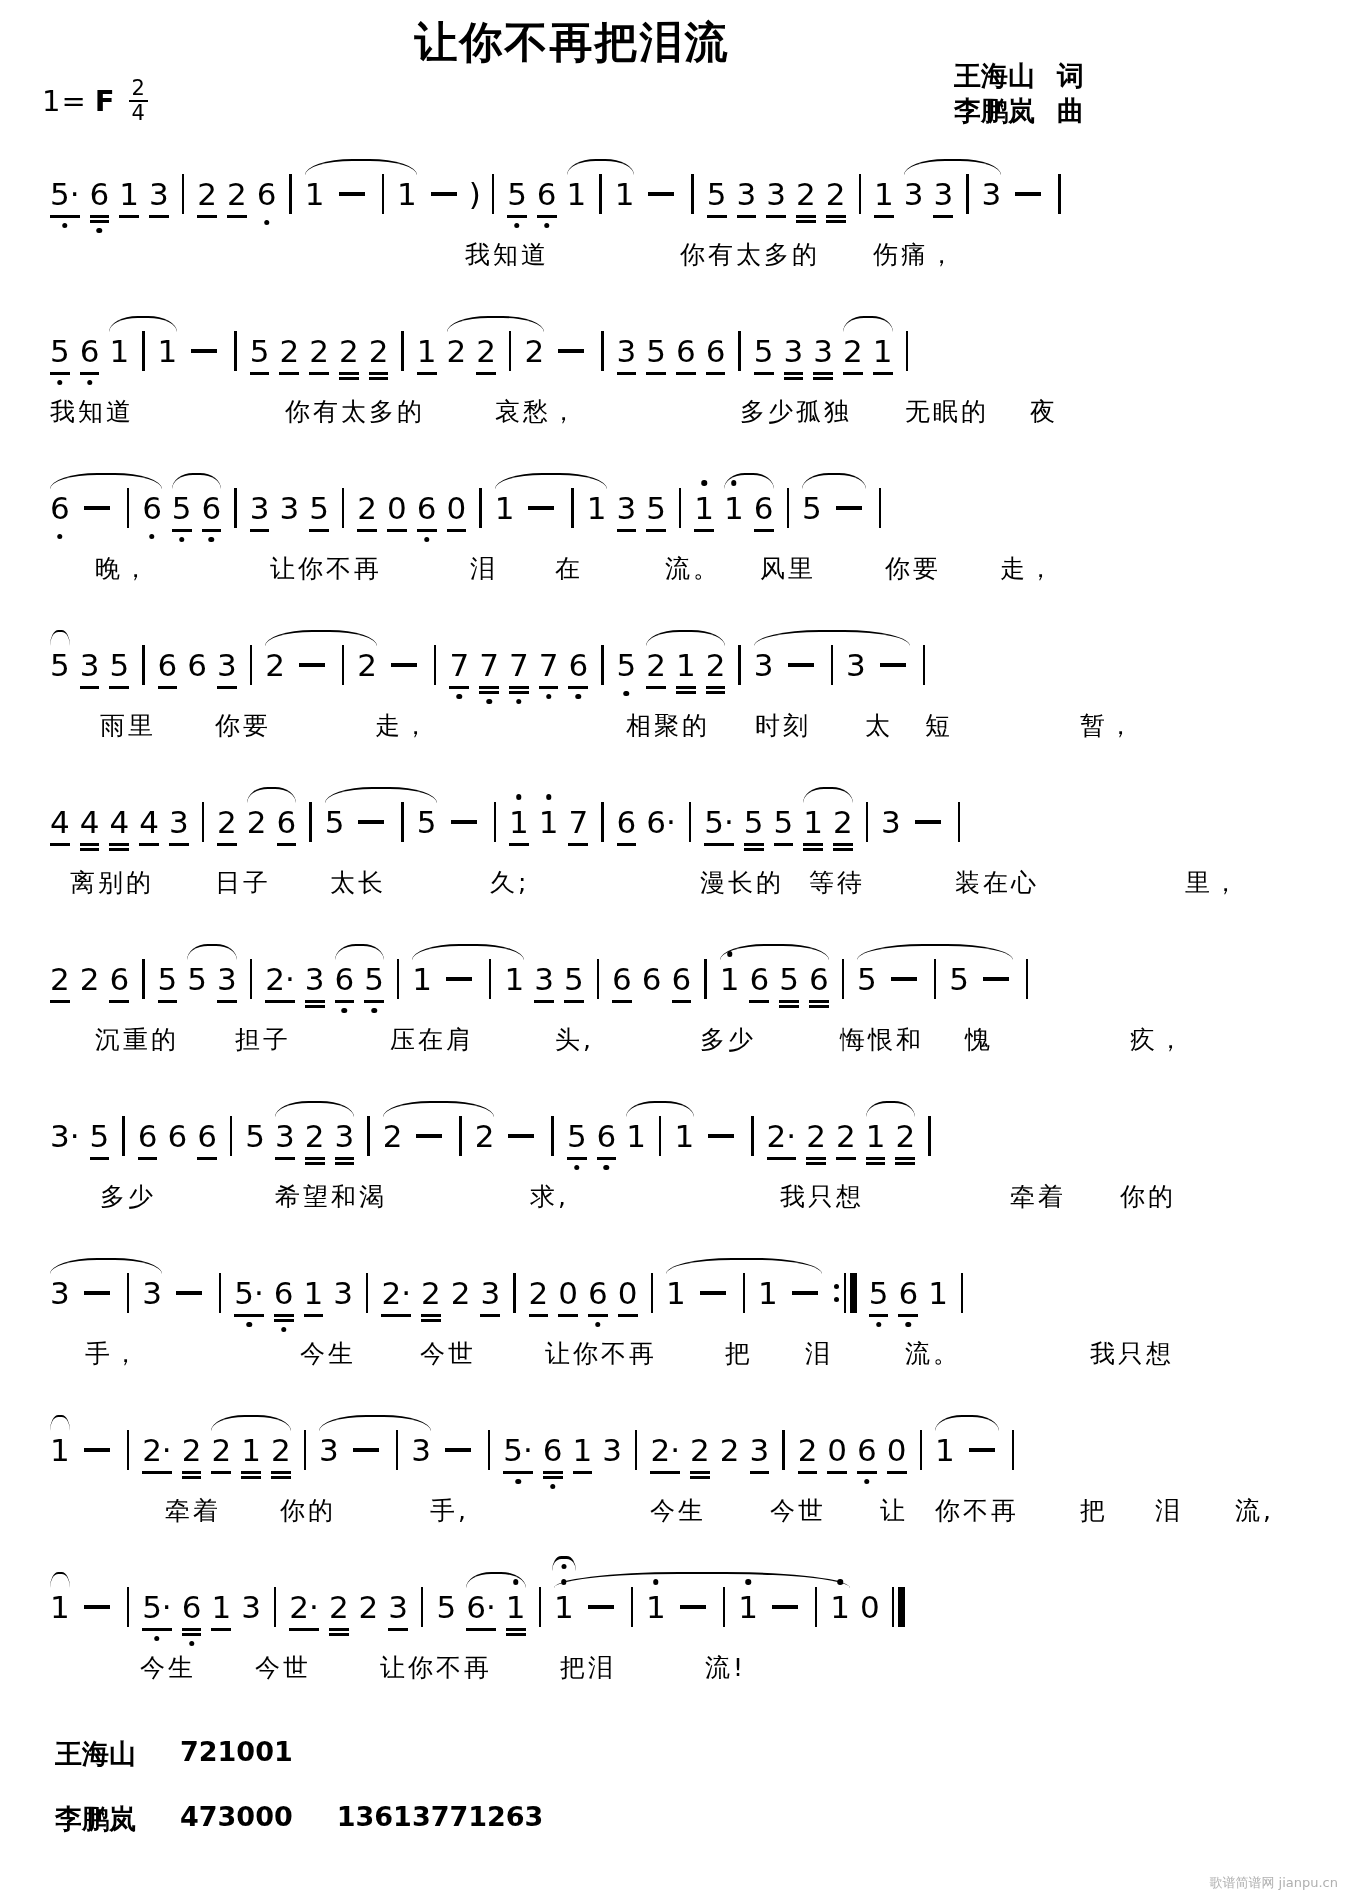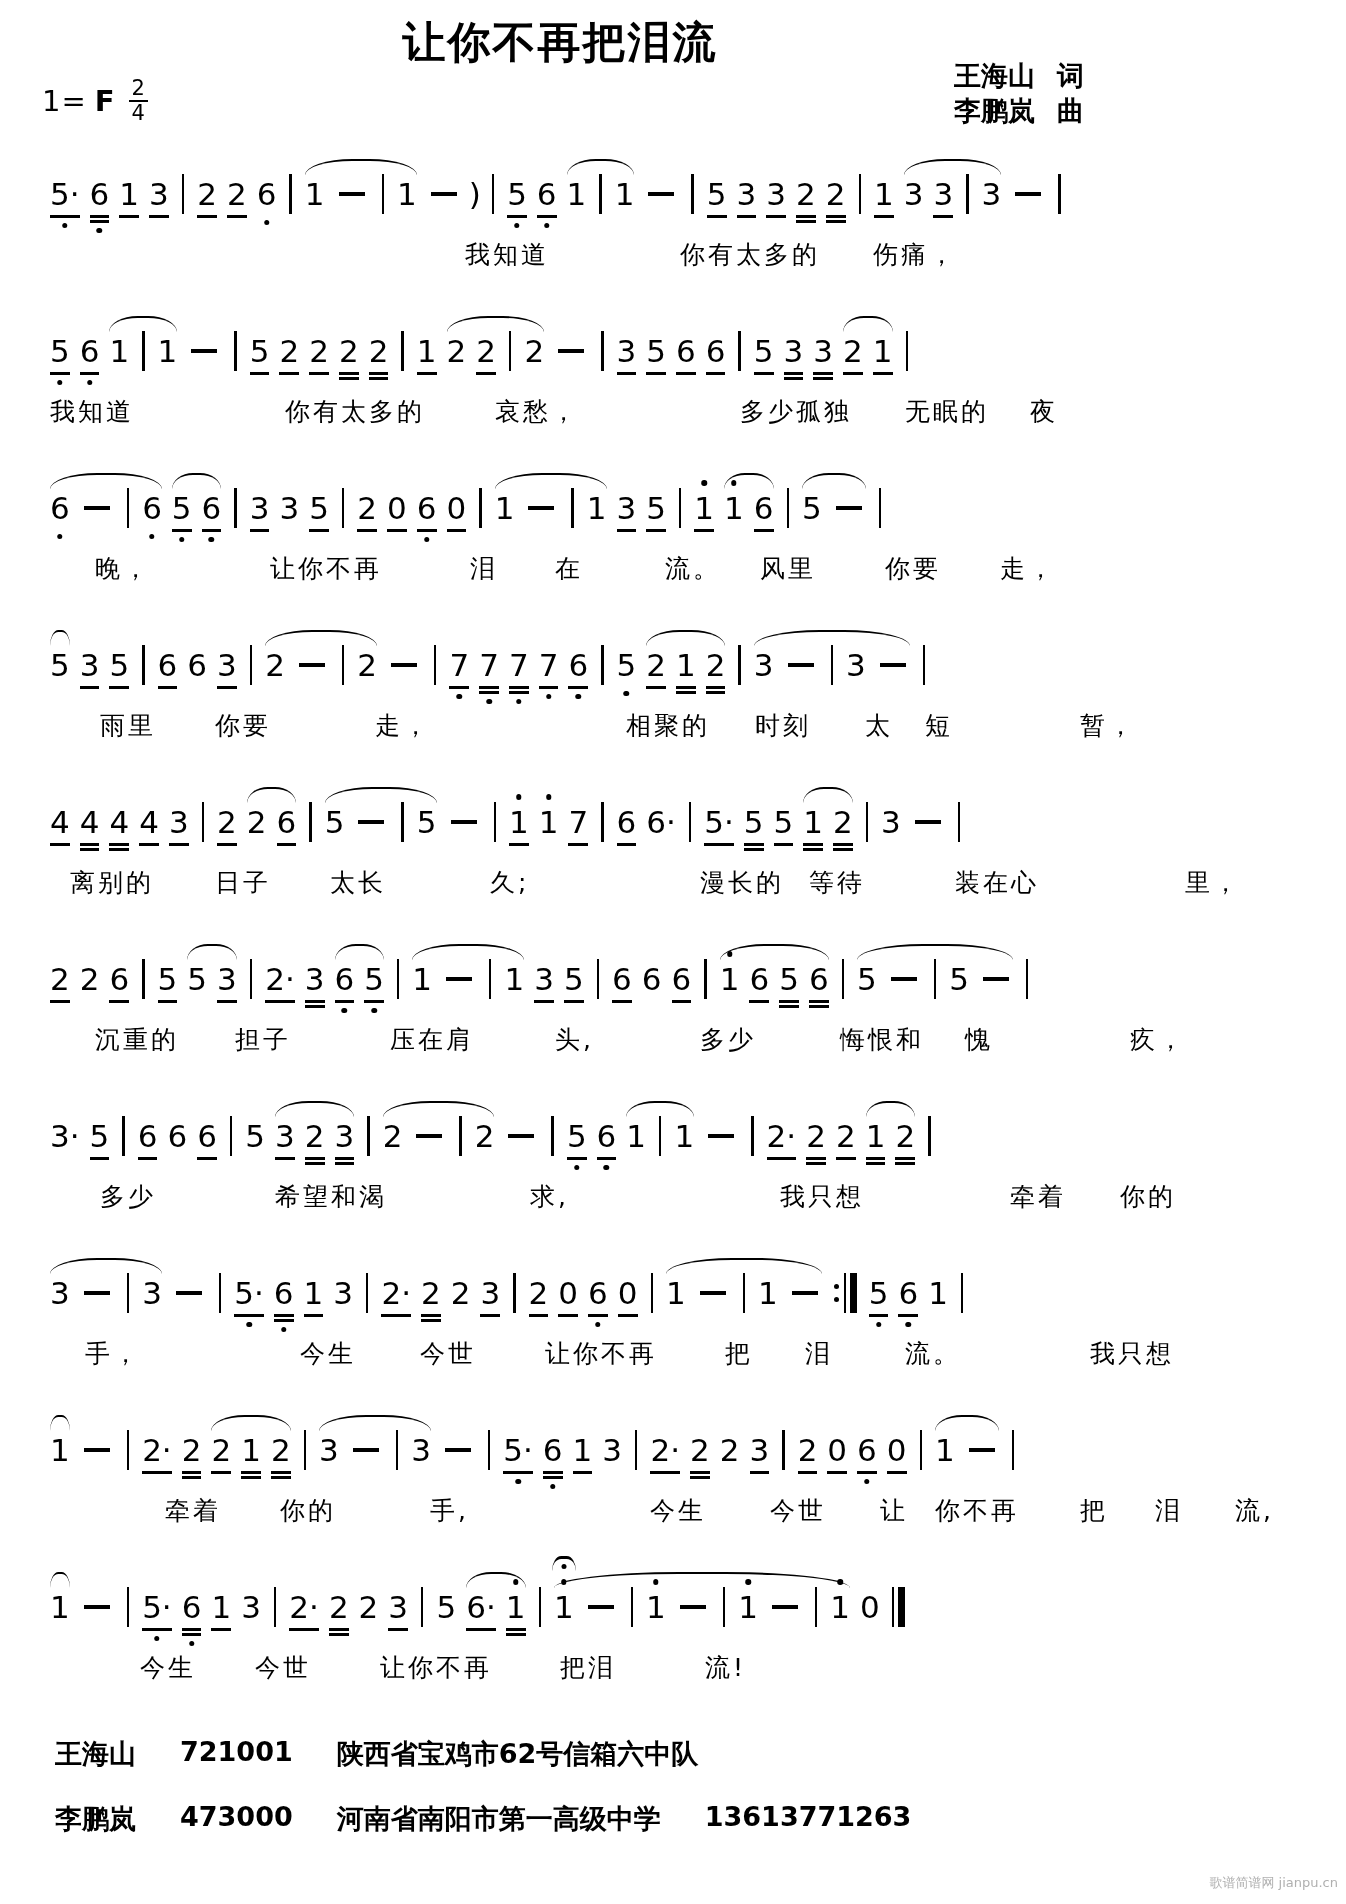--- a/index.html
+++ b/index.html
@@ -1,19 +1,19 @@
 <!DOCTYPE html>
 <html><head>
 <meta charset="utf-8">
 <style>
   html,body{margin:0;padding:0;background:#fff;color:#000;}
   body{width:1346px;height:1904px;position:relative;overflow:hidden;
        font-family:"DejaVu Sans","Liberation Sans",sans-serif;}
   
-  .title-wrap{position:absolute;top:14px;left:0;width:1120px;text-align:center;}
+  .title-wrap{position:absolute;top:14px;left:0;width:1120px;text-align:center;padding-left:12px;}
   .title{font-size:43px;font-weight:700;letter-spacing:2px;}
   .credits{position:absolute;top:58px;right:262px;text-align:right;}
   .credit-line{font-size:27px;font-weight:700;line-height:35px;display:flex;gap:22px;justify-content:flex-end;}
   .keysig{position:absolute;top:78px;left:42px;display:flex;align-items:center;font-size:29px;}
   .keysig .prefix{letter-spacing:1px;}
   .keysig .tonic{font-weight:700;margin-left:8px;}
   .frac{display:inline-flex;flex-direction:column;align-items:center;margin-left:14px;font-size:21px;line-height:21px;}
   .frac .top{border-bottom:2px solid #000;padding:0 3px 1px;}
   .frac .bot{padding-top:1px;}
   
@@ -1263,22 +1263,20 @@
         <span class="syl" style="left: 380px;">让你不再</span>
         <span class="syl" style="left: 560px;">把泪</span>
         <span class="syl" style="left: 705px;">流!</span>
       </div>
     </div>
   </div>
 
 <div class="contact" id="contact-0">
     <span class="part">王海山</span>
     <span class="part">721001</span>
-    <span class="part">陕西省宝鸡市62号信箱六中队</span>
   </div>
 <div class="contact" id="contact-1">
     <span class="part">李鹏岚</span>
     <span class="part">473000</span>
-    <span class="part">河南省南阳市第一高级中学</span>
     <span class="part">13613771263</span>
   </div>
 
 <div class="watermark">歌谱简谱网 jianpu.cn</div>
 
 </body></html>

